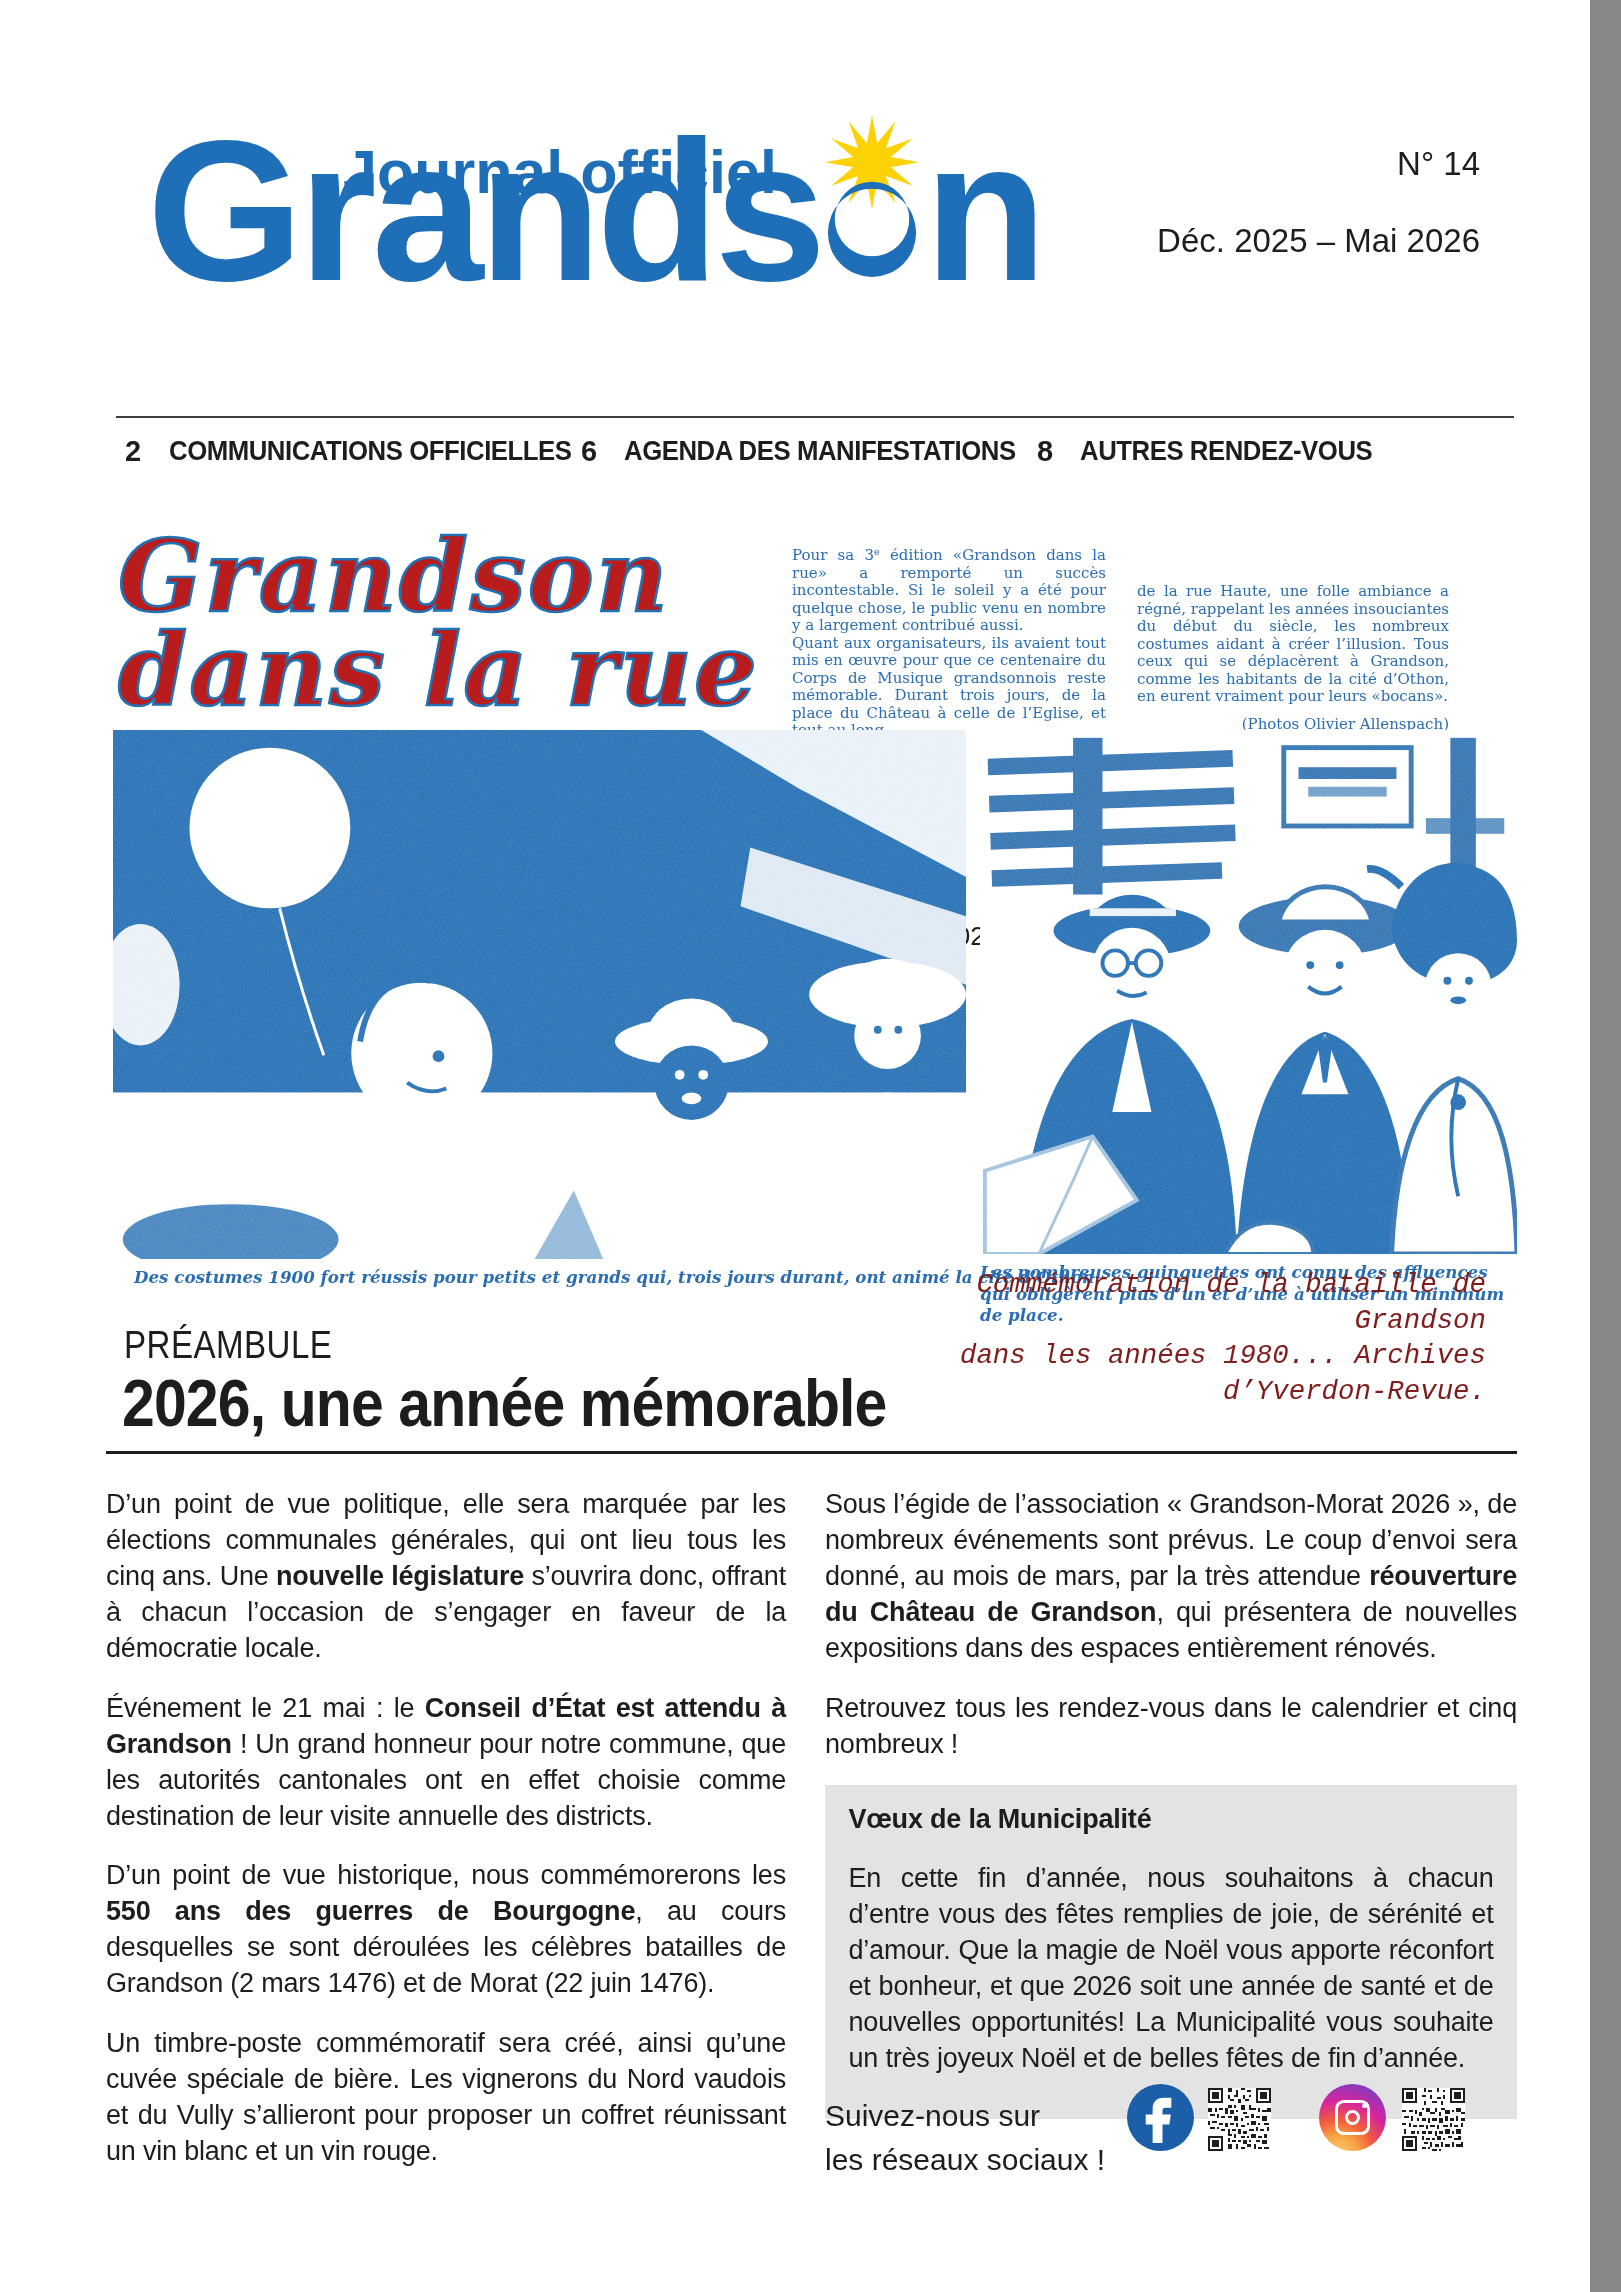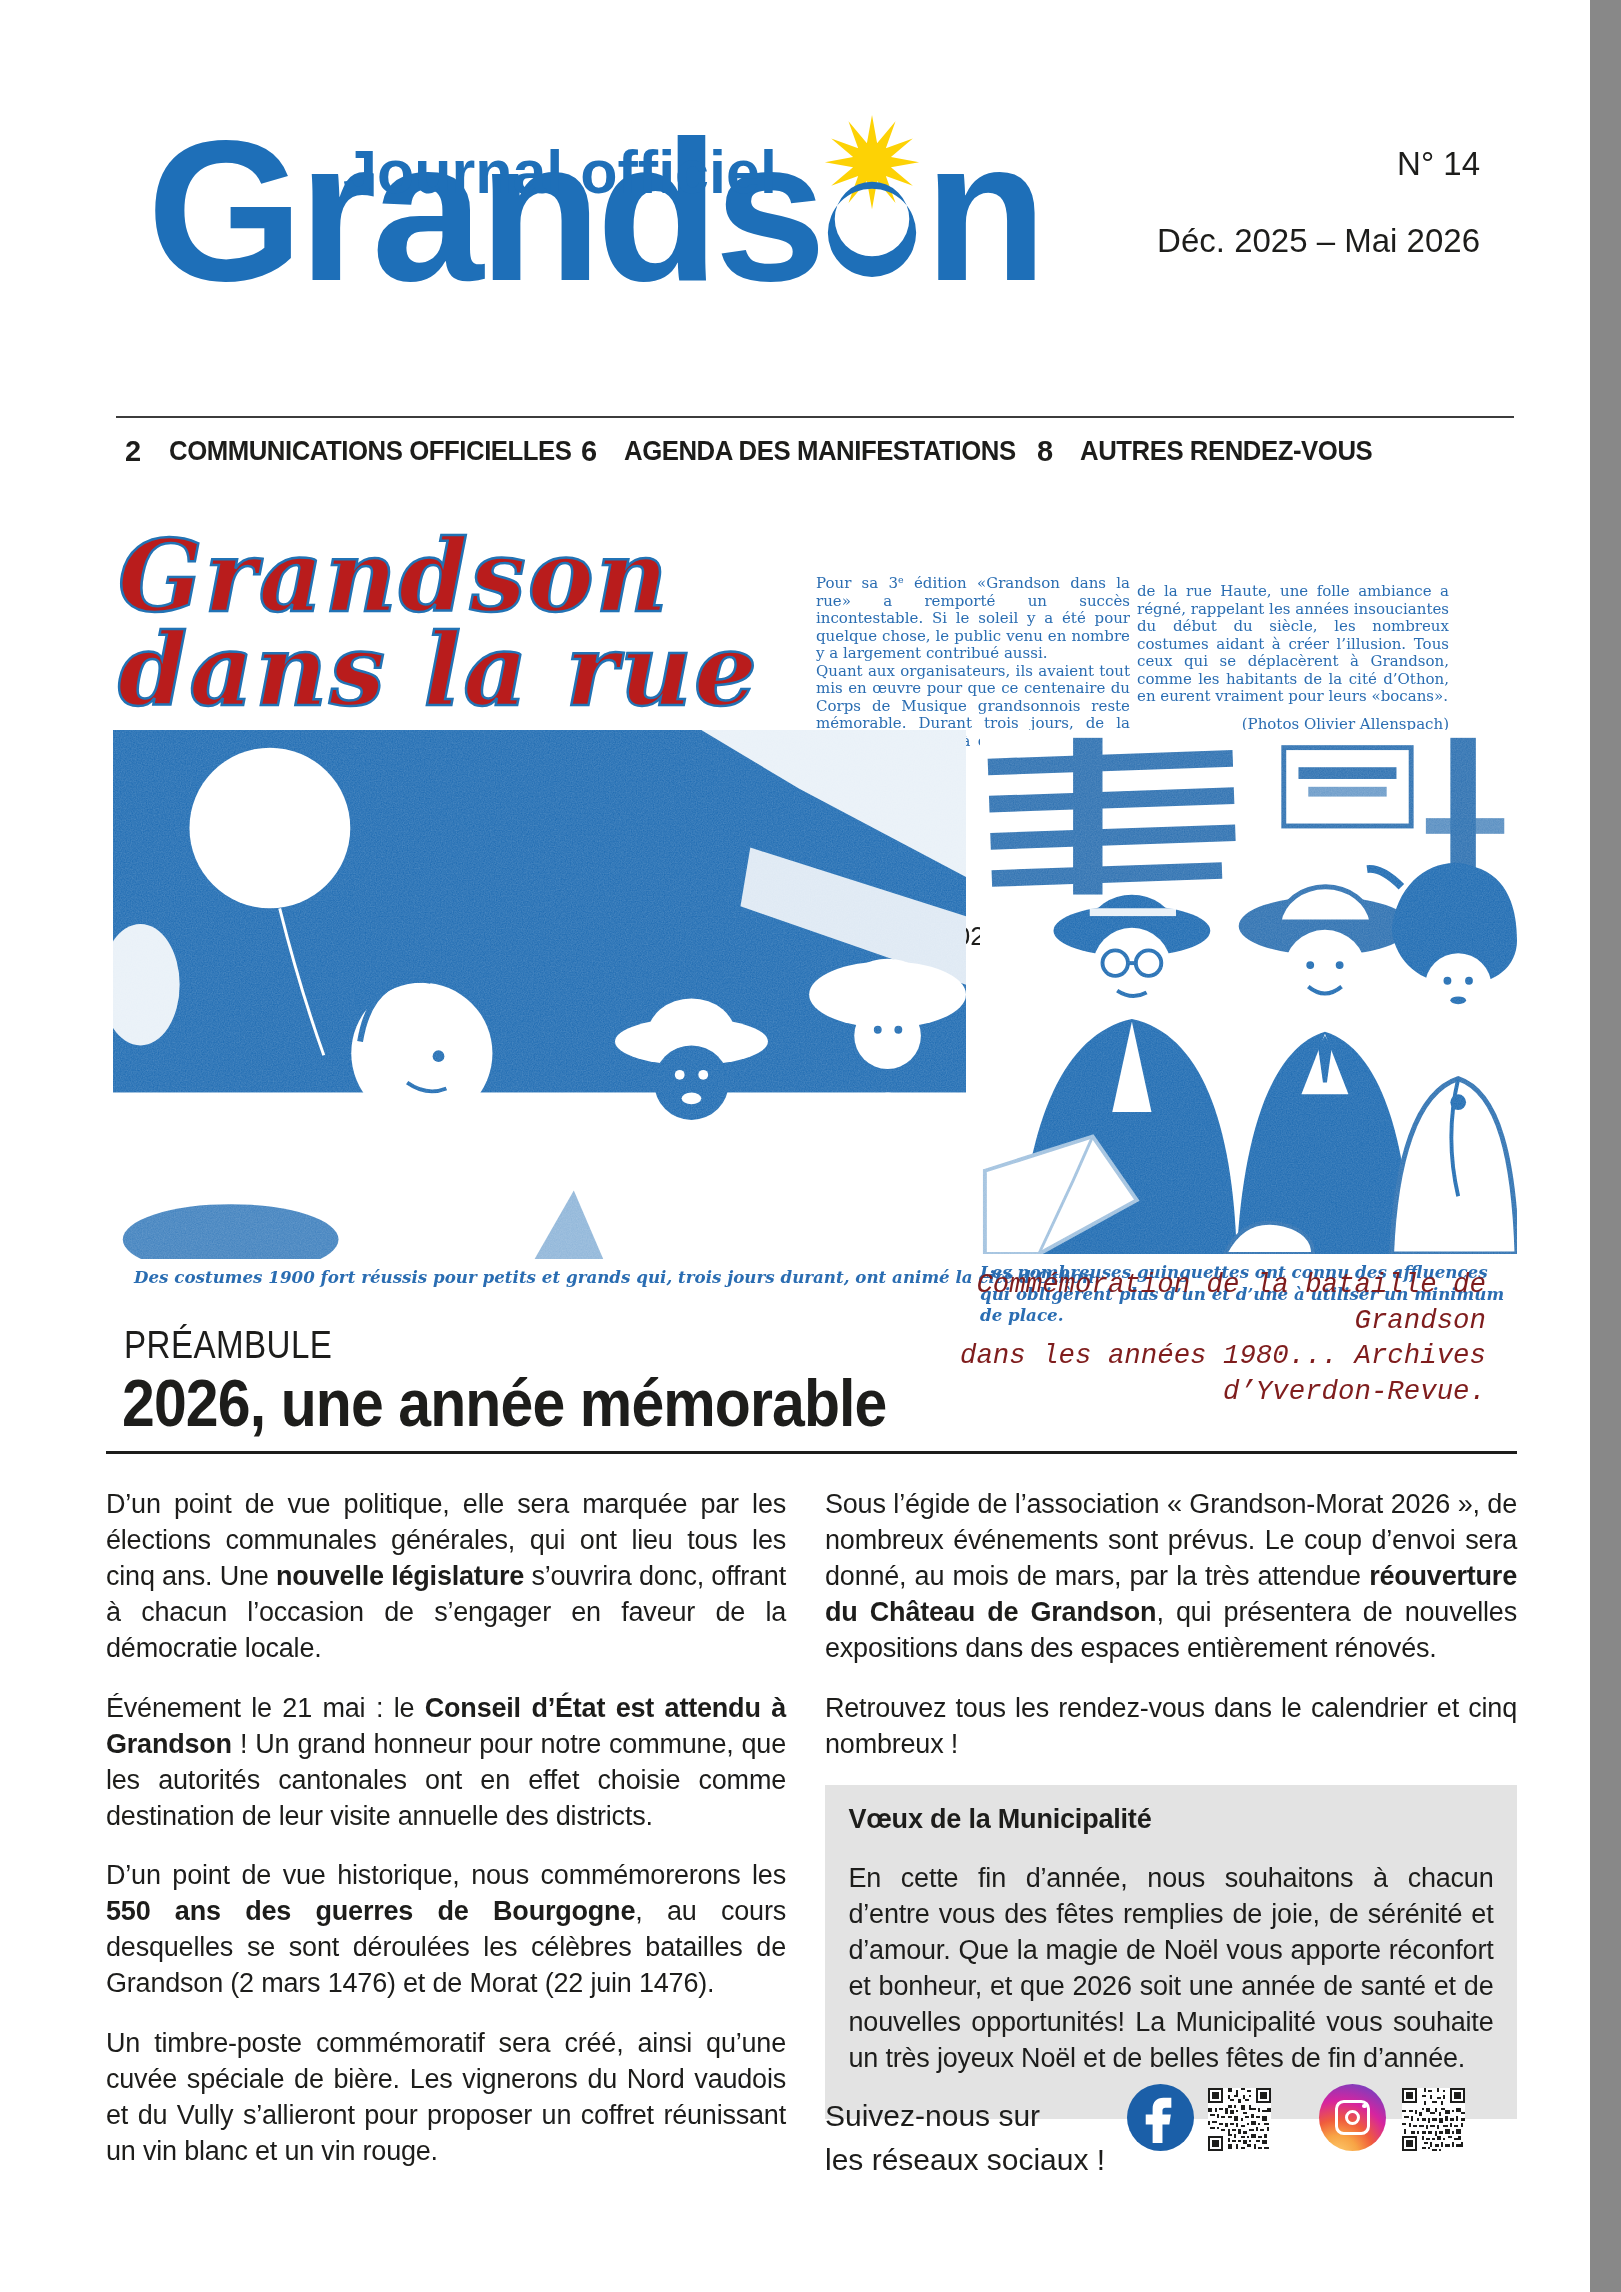--- a/index.html
+++ b/index.html
@@ -96,21 +96,21 @@
     <span class="toc-num" style="left:1037px;">8</span>
     <span class="toc-title" style="left:1080px;">AUTRES RENDEZ-VOUS</span>
     <span class="toc-sub" style="left:1080px;width:392px;">Activités récurrentes</span>
   </div>
 
   <div class="feature-headline">
     <div>Grandson</div>
     <div>dans la rue</div>
   </div>
 
-  <div class="intro-col" style="left:816px;margin-top:28px;">
+  <div class="intro-col" style="left:792px;">
     <p>Pour sa 3ᵉ édition «Grandson dans la rue» a remporté un succès incontestable. Si le soleil y a été pour quelque chose, le public venu en nombre y a largement contribué aussi.</p>
     <p>Quant aux organisateurs, ils avaient tout mis en œuvre pour que ce centenaire du Corps de Musique grandsonnois reste mémorable. Durant trois jours, de la place du Château à celle de l’Eglise, et tout au long</p>
   </div>
   <div class="intro-col" style="left:1137px;width:312px;margin-top:36px;">
     <p>de la rue Haute, une folle ambiance a régné, rappelant les années insouciantes du début du siècle, les nombreux costumes aidant à créer l’illusion. Tous ceux qui se déplacèrent à Grandson, comme les habitants de la cité d’Othon, en eurent vraiment pour leurs «bocans».</p>
     <p class="intro-credit">(Photos Olivier Allenspach)</p>
     <p class="intro-suite">Suite pages 12, 13 et 24</p>
   </div>
 
   <div class="photo" style="left:113px;top:730px;width:853px;height:529px;">

